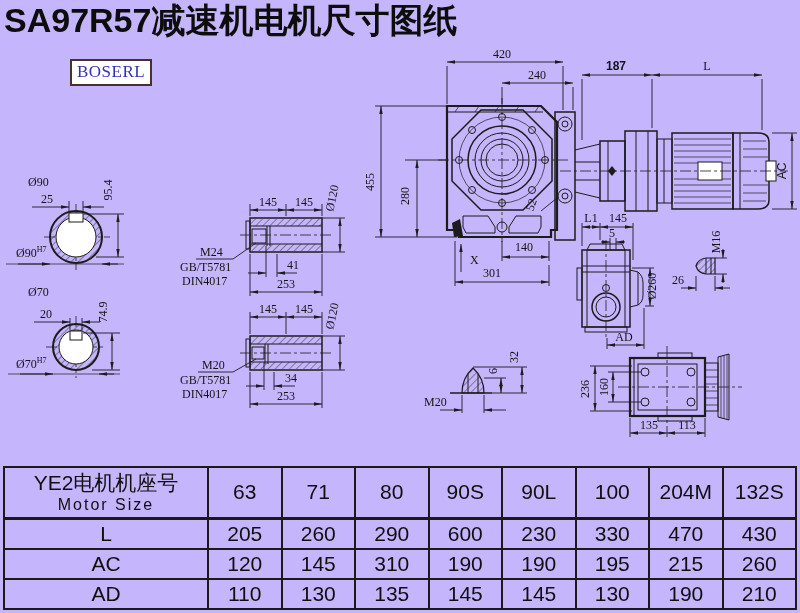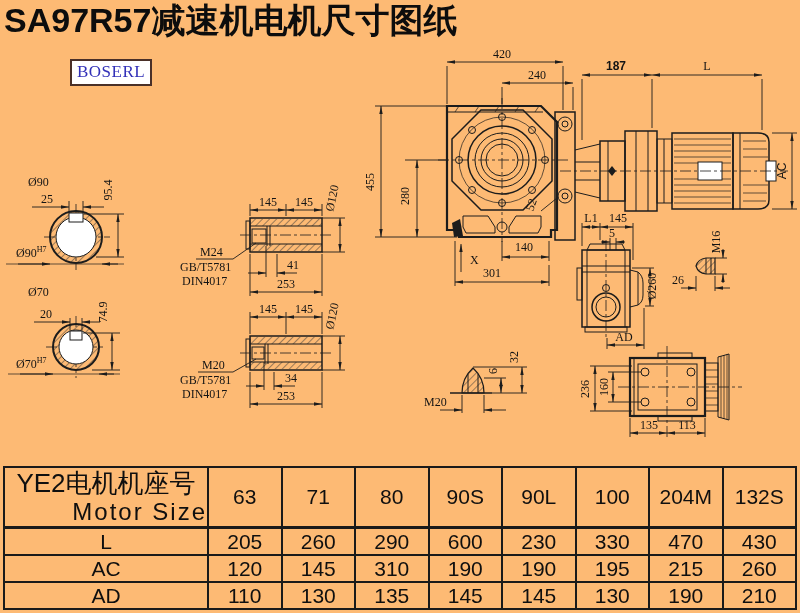--- a/index.html
+++ b/index.html
@@ -1,16 +1,16 @@
 <!DOCTYPE html>
 <html><head>
 <meta charset="utf-8">
 <style>
   html,body{margin:0;padding:0;background:#fff;}
-  .page{position:relative;width:800px;height:613px;background:#fdba74;overflow:hidden;
+  .page{position:relative;width:800px;height:613px;background:#c4b5fd;overflow:hidden;
         font-family:"Liberation Sans",sans-serif;}
   .title{position:absolute;left:4px;top:-2px;font-size:34px;font-weight:bold;color:#0d0d0d;
          font-family:"Liberation Sans",sans-serif;white-space:nowrap;}
   .logo{position:absolute;left:70px;top:59px;border:2.5px solid #4a3028;background:#fff;
         padding:1px 5px 2px 5px;box-shadow:inset 0 0 0 1.5px #fff;}
   .logo span{font-family:"Liberation Serif",serif;font-weight:normal;font-size:17px;color:#3230b8;letter-spacing:.5px;}
   svg{position:absolute;left:0;top:0;}
   svg text{font-family:"Liberation Serif",serif;font-size:12px;fill:#141414;stroke:none;}
   .sans{font-family:"Liberation Sans",sans-serif;}
   .b{font-weight:bold;}
@@ -22,22 +22,22 @@
   .wh{fill:#fff;}
   .ink{fill:#1c1c1c;stroke:none;}
   .cl{stroke:#1c1c1c;stroke-width:.8;fill:none;stroke-dasharray:11 3 3 3;}
   .dim{stroke:#1c1c1c;stroke-width:.9;fill:none;}
   
   .mtable{position:absolute;left:3px;top:466px;width:794px;height:144px;border-collapse:collapse;
           table-layout:fixed;color:#0f0f0f;}
   .mtable td,.mtable th{border:2px solid #1a1a1a;text-align:center;vertical-align:middle;
           font-weight:normal;font-size:21px;padding:0;}
   .mtable tr.head th{border-bottom:3px solid #1a1a1a;}
-  .mtable .hcn{font-size:26px;line-height:1.15;}
-  .mtable .hen{font-size:24px;letter-spacing:2px;line-height:1.1;text-align:right;}
+  .mtable .hcn{font-size:21px;line-height:1.15;}
+  .mtable .hen{font-size:16px;letter-spacing:2px;line-height:1.1;}
   .c0{width:202px;}
 </style>
 </head>
 <body>
 
 <div class="page">
 
   <div class="title">SA97R57减速机电机尺寸图纸</div>
   <div class="logo">
     <span>BOSERL</span>

